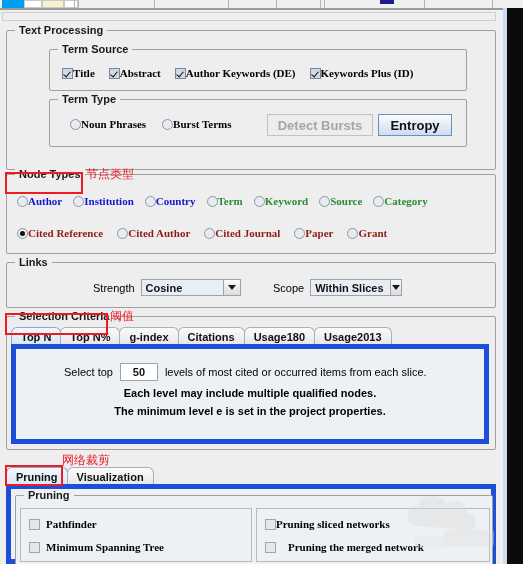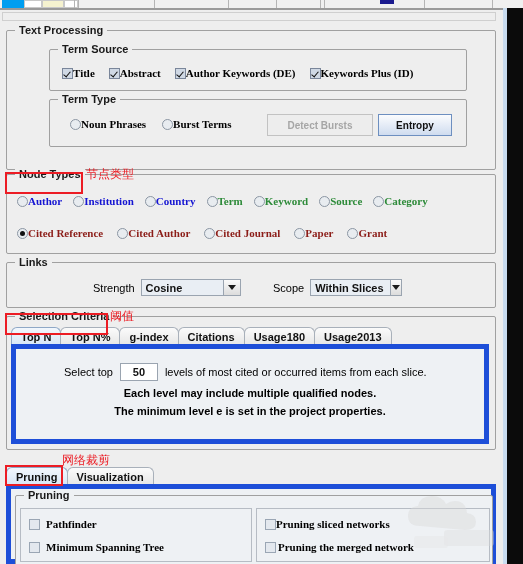--- a/index.html
+++ b/index.html
@@ -124,21 +124,21 @@
     background: #111111;
   }
 
   .ctl { display: inline-flex; align-items: center; white-space: nowrap; font-family: Liberation Serif, serif; }
   .ctl .lab { font-weight: bold; font-size: 11px; }
 
   
   .btn {
     display: inline-block;
     font-family: "Liberation Sans", sans-serif;
-    font-size: 10px;
+    font-size: 13px;
     font-weight: bold;
     text-align: center;
     padding: 3px 9px;
     border: 1px solid #9aa4b0;
     background: linear-gradient(#fcfcfc, #e2e2e2);
     box-sizing: border-box;
     color: #111111;
   }
   .btn.disabled {
     color: #a6a6a6;
@@ -441,21 +441,21 @@
         </span>
       </div>
 
       <div style="position:absolute; left:240px; top:12px; width:234px; height:54px; border:1px solid #b6bcc4; box-sizing:border-box; background:#eef1f4;">
         <span class="ctl" style="position:absolute; left:8px; top:9px;">
           <span class="cb plain"></span>
           <span class="lab" style="">Pruning sliced networks</span>
         </span>
         <span class="ctl" style="position:absolute; left:8px; top:32px;">
           <span class="cb plain"></span>
-          <span class="lab" style="margin-left:2px;">Pruning the merged network</span>
+          <span class="lab" style="margin-left:12px;">Pruning the merged network</span>
         </span>
       </div>
     </div>
   </div>
 
   <svg class="watermark" style="left:392px; top:492px; width:118px; height:66px;" viewBox="0 0 118 66">
     <path d="M28 34 q-12 0 -12 -10 q0 -9 10 -10 q2 -10 14 -10 q10 0 14 8 q4 -3 9 -3 q11 0 12 12 q9 1 9 9 q0 8 -11 8 z" fill="#d8d8d8" opacity="0.85"></path>
     <rect x="52" y="38" width="50" height="16" rx="3" fill="#dcdcdc" opacity="0.7"></rect>
     <rect x="22" y="44" width="34" height="12" rx="3" fill="#dedede" opacity="0.55"></rect>
   </svg>

